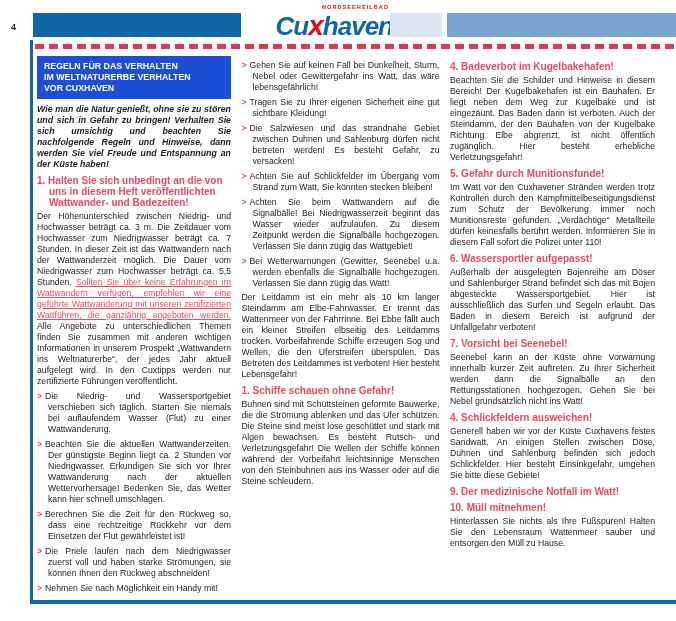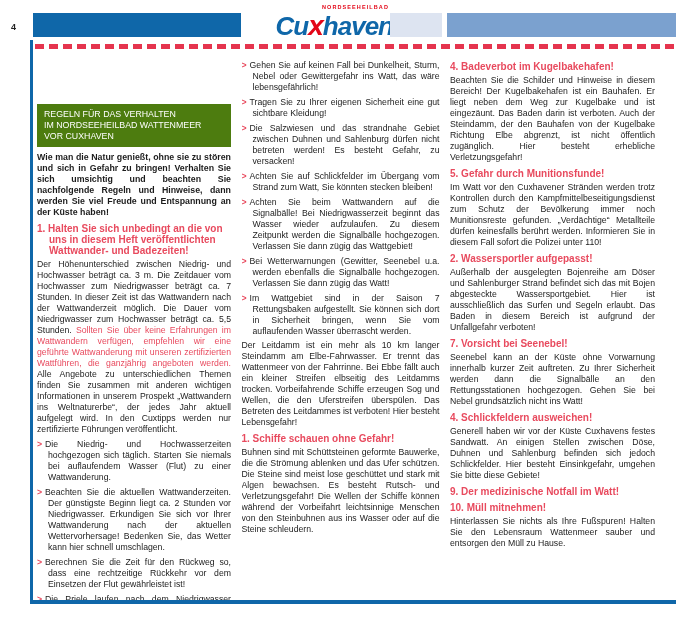--- a/index.html
+++ b/index.html
@@ -22,28 +22,28 @@
   
   .border-left{position:absolute;left:30px;top:40px;width:3px;height:564px;background:#0f67a9;}
   .border-bottom{position:absolute;left:30px;top:600px;width:646px;height:4px;background:#0f67a9;}
   
   .content{position:absolute;left:37px;top:56px;width:618px;height:544px;
     display:flex;justify-content:space-between;overflow:hidden;}
   .col{overflow:hidden;}
   .col-1{width:194px;}
   .col-2{width:198px;}
   .col-3{width:205px;}
-  .rules-box{background:#4d7c0f;color:#ffffff;font-weight:normal;font-size:8.8px;
-    line-height:11px;padding:5px 7px 5px 7px;margin-bottom:5px;margin-top:48px;}
+  .rules-box{background:#1d4ed8;color:#ffffff;font-weight:bold;font-size:8.8px;
+    line-height:11px;padding:5px 7px 5px 7px;margin-bottom:5px;}
   p,h3,.bullet{margin:0 0 3px 0;}
-  .intro{font-weight:bold;font-size:8.8px;line-height:11px;text-align:justify;}
+  .intro{font-weight:bold;font-size:8.8px;line-height:11px;text-align:justify;font-style:italic;}
   .sec-heading{color:#e84a5e;font-size:10px;line-height:11px;font-weight:bold;
     margin-top:5px;padding-left:12px;text-indent:-12px;}
   .body-para{font-size:8.7px;line-height:11px;text-align:justify;}
-  .red-text{color:#e84a5e;}
+  .red-text{color:#e84a5e;text-decoration:underline;}
   .bullet{font-size:8.7px;line-height:11px;text-align:justify;
     padding-left:11px;text-indent:-11px;margin-top:4px;}
   .bullet-marker{color:#e84a5e;font-weight:bold;padding-right:3px;}
 </style>
 </head>
 <body>
 
 <div class="page-number">4</div>
 
 <div class="header-bar"></div>
@@ -57,55 +57,54 @@
 <div class="header-block-blue"></div>
 
 <div class="dashed-divider"></div>
 <div class="border-left"></div>
 <div class="border-bottom"></div>
 
 <div class="content">
   <div class="col col-1">
     <div class="rules-box">
       <div>REGELN FÜR DAS VERHALTEN</div>
-      <div>IM NORDSEEHEILBAD WATTENMEER</div>
+      <div>IM WELTNATURERBE VERHALTEN</div>
       <div>VOR CUXHAVEN</div>
     </div>
     <div>
         <p class="intro">Wie man die Natur genießt, ohne sie zu stören und sich in Gefahr zu bringen! Verhalten Sie sich umsichtig und beachten Sie nachfolgende Regeln und Hinweise, dann werden Sie viel Freude und Entspannung an der Küste haben!</p>
         <h3 class="sec-heading">1. Halten Sie sich unbedingt an die von uns in diesem Heft veröffentlichten Wattwander- und Badezeiten!</h3>
         <p class="body-para"><span>Der Höhenunterschied zwischen Niedrig- und Hochwasser beträgt ca. 3 m. Die Zeitdauer vom Hochwasser zum Niedrigwasser beträgt ca. 7 Stunden. In dieser Zeit ist das Wattwandern nach der Wattwanderzeit möglich. Die Dauer vom Niedrigwasser zum Hochwasser beträgt ca. 5,5 Stunden. </span><span class="red-text">Sollten Sie über keine Erfahrungen im Wattwandern verfügen, empfehlen wir eine geführte Wattwanderung mit unseren zertifizierten Wattführen, die ganzjährig angeboten werden. </span><span>Alle Angebote zu unterschiedlichen Themen finden Sie zusammen mit anderen wichtigen Informationen in unserem Prospekt „Wattwandern ins Weltnaturerbe“, der jedes Jahr aktuell aufgelegt wird. In den Cuxtipps werden nur zertifizierte Führungen veröffentlicht.</span></p>
-        <div class="bullet"><span class="bullet-marker">&gt;</span><span>Die Niedrig- und Hochwasserzeiten hochgezogen sich täglich. Starten Sie niemals bei auflaufendem Wasser (Flut) zu einer Wattwanderung.</span></div>
+        <div class="bullet"><span class="bullet-marker">&gt;</span><span>Die Niedrig- und Wassersportgebiet verschieben sich täglich. Starten Sie niemals bei auflaufendem Wasser (Flut) zu einer Wattwanderung.</span></div>
         <div class="bullet"><span class="bullet-marker">&gt;</span><span>Beachten Sie die aktuellen Wattwanderzeiten. Der günstigste Beginn liegt ca. 2 Stunden vor Niedrigwasser. Erkundigen Sie sich vor Ihrer Wattwanderung nach der aktuellen Wettervorhersage! Bedenken Sie, das Wetter kann hier schnell umschlagen.</span></div>
         <div class="bullet"><span class="bullet-marker">&gt;</span><span>Berechnen Sie die Zeit für den Rückweg so, dass eine rechtzeitige Rückkehr vor dem Einsetzen der Flut gewährleistet ist!</span></div>
         <div class="bullet"><span class="bullet-marker">&gt;</span><span>Die Priele laufen nach dem Niedrigwasser zuerst voll und haben starke Strömungen, sie können Ihnen den Rückweg abschneiden!</span></div>
         <div class="bullet"><span class="bullet-marker">&gt;</span><span>Nehmen Sie nach Möglichkeit ein Handy mit!</span></div>
       </div>
   </div>
   <div class="col col-2">
     <div>
         <div class="bullet"><span class="bullet-marker">&gt;</span><span>Gehen Sie auf keinen Fall bei Dunkelheit, Sturm, Nebel oder Gewittergefahr ins Watt, das wäre lebensgefährlich!</span></div>
         <div class="bullet"><span class="bullet-marker">&gt;</span><span>Tragen Sie zu Ihrer eigenen Sicherheit eine gut sichtbare Kleidung!</span></div>
         <div class="bullet"><span class="bullet-marker">&gt;</span><span>Die Salzwiesen und das strandnahe Gebiet zwischen Duhnen und Sahlenburg dürfen nicht betreten werden! Es besteht Gefahr, zu versacken!</span></div>
         <div class="bullet"><span class="bullet-marker">&gt;</span><span>Achten Sie auf Schlickfelder im Übergang vom Strand zum Watt, Sie könnten stecken bleiben!</span></div>
         <div class="bullet"><span class="bullet-marker">&gt;</span><span>Achten Sie beim Wattwandern auf die Signalbälle! Bei Niedrigwasserzeit beginnt das Wasser wieder aufzulaufen. Zu diesem Zeitpunkt werden die Signalbälle hochgezogen. Verlassen Sie dann zügig das Wattgebiet!</span></div>
         <div class="bullet"><span class="bullet-marker">&gt;</span><span>Bei Wetterwarnungen (Gewitter, Seenebel u.a. werden ebenfalls die Signalbälle hochgezogen. Verlassen Sie dann zügig das Watt!</span></div>
-        <div class="bullet"><span class="bullet-marker">&gt;</span><span>Im Wattgebiet sind in der Saison 7 Rettungsbaken aufgestellt. Sie können sich dort in Sicherheit bringen, wenn Sie vom auflaufenden Wasser überrascht werden.</span></div>
         <p class="body-para"><span>Der Leitdamm ist ein mehr als 10 km langer Steindamm am Elbe-Fahrwasser. Er trennt das Wattenmeer von der Fahrrinne. Bei Ebbe fällt auch ein kleiner Streifen elbseitig des Leitdamms trocken. Vorbeifahrende Schiffe erzeugen Sog und Wellen, die den Uferstreifen überspülen. Das Betreten des Leitdammes ist verboten! Hier besteht Lebensgefahr!</span></p>
         <h3 class="sec-heading">1. Schiffe schauen ohne Gefahr!</h3>
         <p class="body-para"><span>Buhnen sind mit Schüttsteinen geformte Bauwerke, die die Strömung ablenken und das Ufer schützen. Die Steine sind meist lose geschüttet und stark mit Algen bewachsen. Es besteht Rutsch- und Verletzungsgefahr! Die Wellen der Schiffe können während der Vorbeifahrt leichtsinnige Menschen von den Steinbuhnen aus ins Wasser oder auf die Steine schleudern.</span></p>
       </div>
   </div>
   <div class="col col-3">
     <div>
         <h3 class="sec-heading">4. Badeverbot im Kugelbakehafen!</h3>
         <p class="body-para"><span>Beachten Sie die Schilder und Hinweise in diesem Bereich! Der Kugelbakehafen ist ein Bauhafen. Er liegt neben dem Weg zur Kugelbake und ist eingezäunt. Das Baden darin ist verboten. Auch der Steindamm, der den Bauhafen von der Kugelbake Richtung Elbe abgrenzt, ist nicht öffentlich zugänglich. Hier besteht erhebliche Verletzungsgefahr!</span></p>
         <h3 class="sec-heading">5. Gefahr durch Munitionsfunde!</h3>
         <p class="body-para"><span>Im Watt vor den Cuxhavener Stränden werden trotz Kontrollen durch den Kampfmittelbeseitigungsdienst zum Schutz der Bevölkerung immer noch Munitionsreste gefunden. „Verdächtige“ Metallteile dürfen keinesfalls berührt werden. Informieren Sie in diesem Fall sofort die Polizei unter 110!</span></p>
-        <h3 class="sec-heading">2. Wassersportler aufgepasst!</h3>
+        <h3 class="sec-heading">6. Wassersportler aufgepasst!</h3>
         <p class="body-para"><span>Außerhalb der ausgelegten Bojenreihe am Döser und Sahlenburger Strand befindet sich das mit Bojen abgesteckte Wassersportgebiet. Hier ist ausschließlich das Surfen und Segeln erlaubt. Das Baden in diesem Bereich ist aufgrund der Unfallgefahr verboten!</span></p>
         <h3 class="sec-heading">7. Vorsicht bei Seenebel!</h3>
         <p class="body-para"><span>Seenebel kann an der Küste ohne Vorwarnung innerhalb kurzer Zeit auftreten. Zu Ihrer Sicherheit werden dann die Signalbälle an den Rettungsstationen hochgezogen. Gehen Sie bei Nebel grundsätzlich nicht ins Watt!</span></p>
         <h3 class="sec-heading">4. Schlickfeldern ausweichen!</h3>
         <p class="body-para"><span>Generell haben wir vor der Küste Cuxhavens festes Sandwatt. An einigen Stellen zwischen Döse, Duhnen und Sahlenburg befinden sich jedoch Schlickfelder. Hier besteht Einsinkgefahr, umgehen Sie bitte diese Gebiete!</span></p>
         <h3 class="sec-heading">9. Der medizinische Notfall im Watt!</h3>
         <h3 class="sec-heading">10. Müll mitnehmen!</h3>
         <p class="body-para"><span>Hinterlassen Sie nichts als Ihre Fußspuren! Halten Sie den Lebensraum Wattenmeer sauber und entsorgen den Müll zu Hause.</span></p>
       </div>
   </div>

